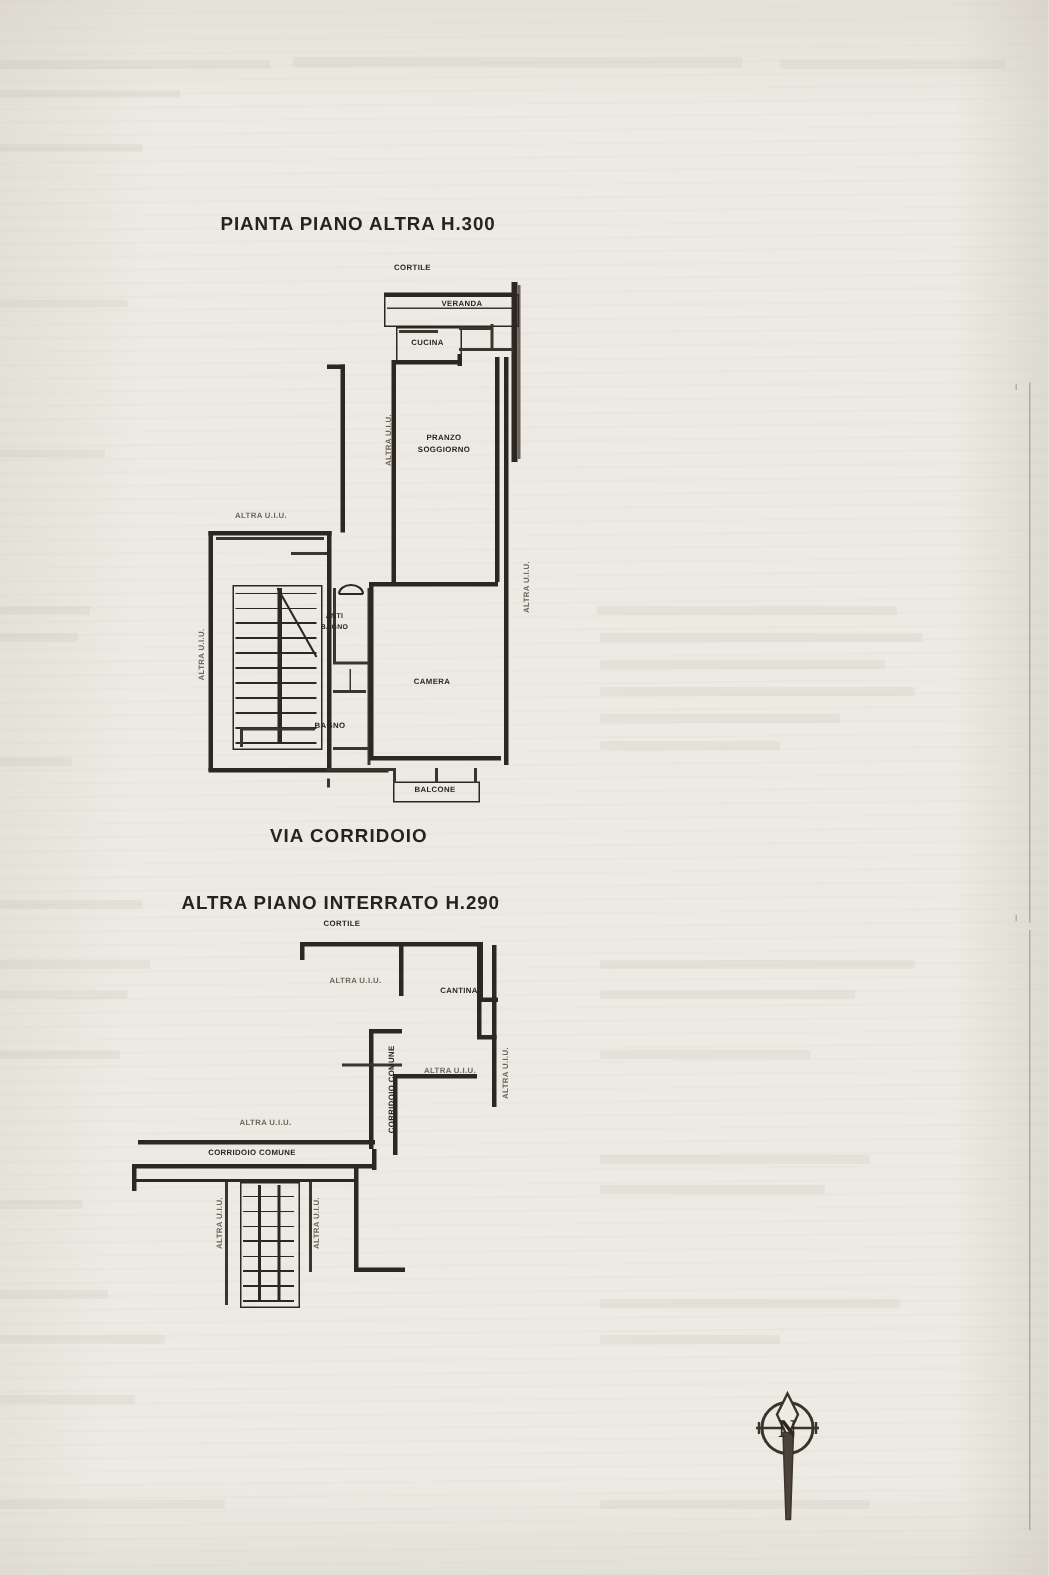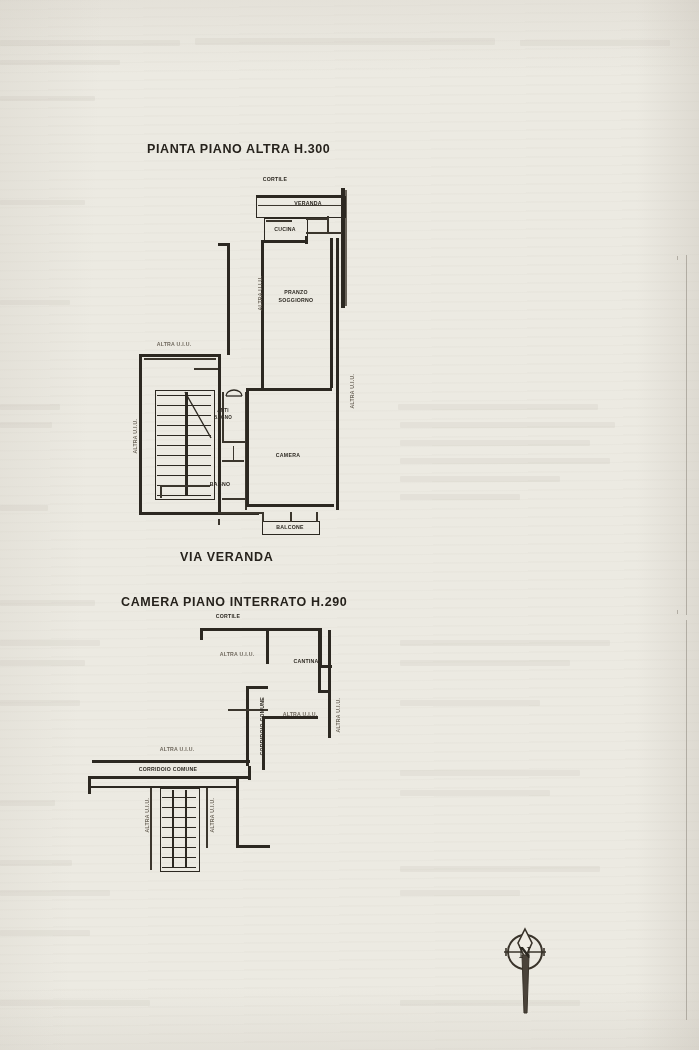--- a/index.html
+++ b/index.html
@@ -220,26 +220,26 @@
     <div class="room-label" style="left:265px; top:452px; width:46px;">CAMERA</div>
 
     <div class="box-outline" style="left:262px; top:521px; width:56px; height:12px;"></div>
     <div class="room-label" style="left:266px; top:524px; width:48px;">BALCONE</div>
     <div class="wall thin" style="left:262px; top:512px; width:1.5px; height:10px;"></div>
     <div class="wall thin" style="left:290px; top:512px; width:1.5px; height:10px;"></div>
     <div class="wall thin" style="left:316px; top:512px; width:1.5px; height:10px;"></div>
     <div class="wall thin" style="left:218px; top:512px; width:46px; height:1.5px;"></div>
     <div class="wall thin" style="left:218px; top:519px; width:1.5px; height:6px;"></div>
 
-    <div class="street-label" style="left:180px; top:550px;">VIA VERANDA</div>
+    <div class="street-label" style="left:180px; top:550px;">VIA CORRIDOIO</div>
   </div>
 
   <div>
 
-    <div class="plan-title" style="left:121px; top:595px;">CAMERA PIANO INTERRATO H.290</div>
+    <div class="plan-title" style="left:121px; top:595px;">ALTRA PIANO INTERRATO H.290</div>
 
     <div class="room-label" style="left:208px; top:613px; width:40px;">CORTILE</div>
 
     <div class="wall" style="left:200px; top:628px; width:122px; height:2.5px;"></div>
     <div class="wall" style="left:266px; top:630px; width:2.5px; height:34px;"></div>
     <div class="wall" style="left:200px; top:630px; width:2.5px; height:10px;"></div>
 
     <div class="wall" style="left:318px; top:628px; width:4px; height:40px;"></div>
     <div class="wall" style="left:318px; top:665px; width:14px; height:3px;"></div>
     <div class="wall" style="left:328px; top:630px; width:3px; height:108px;"></div>

